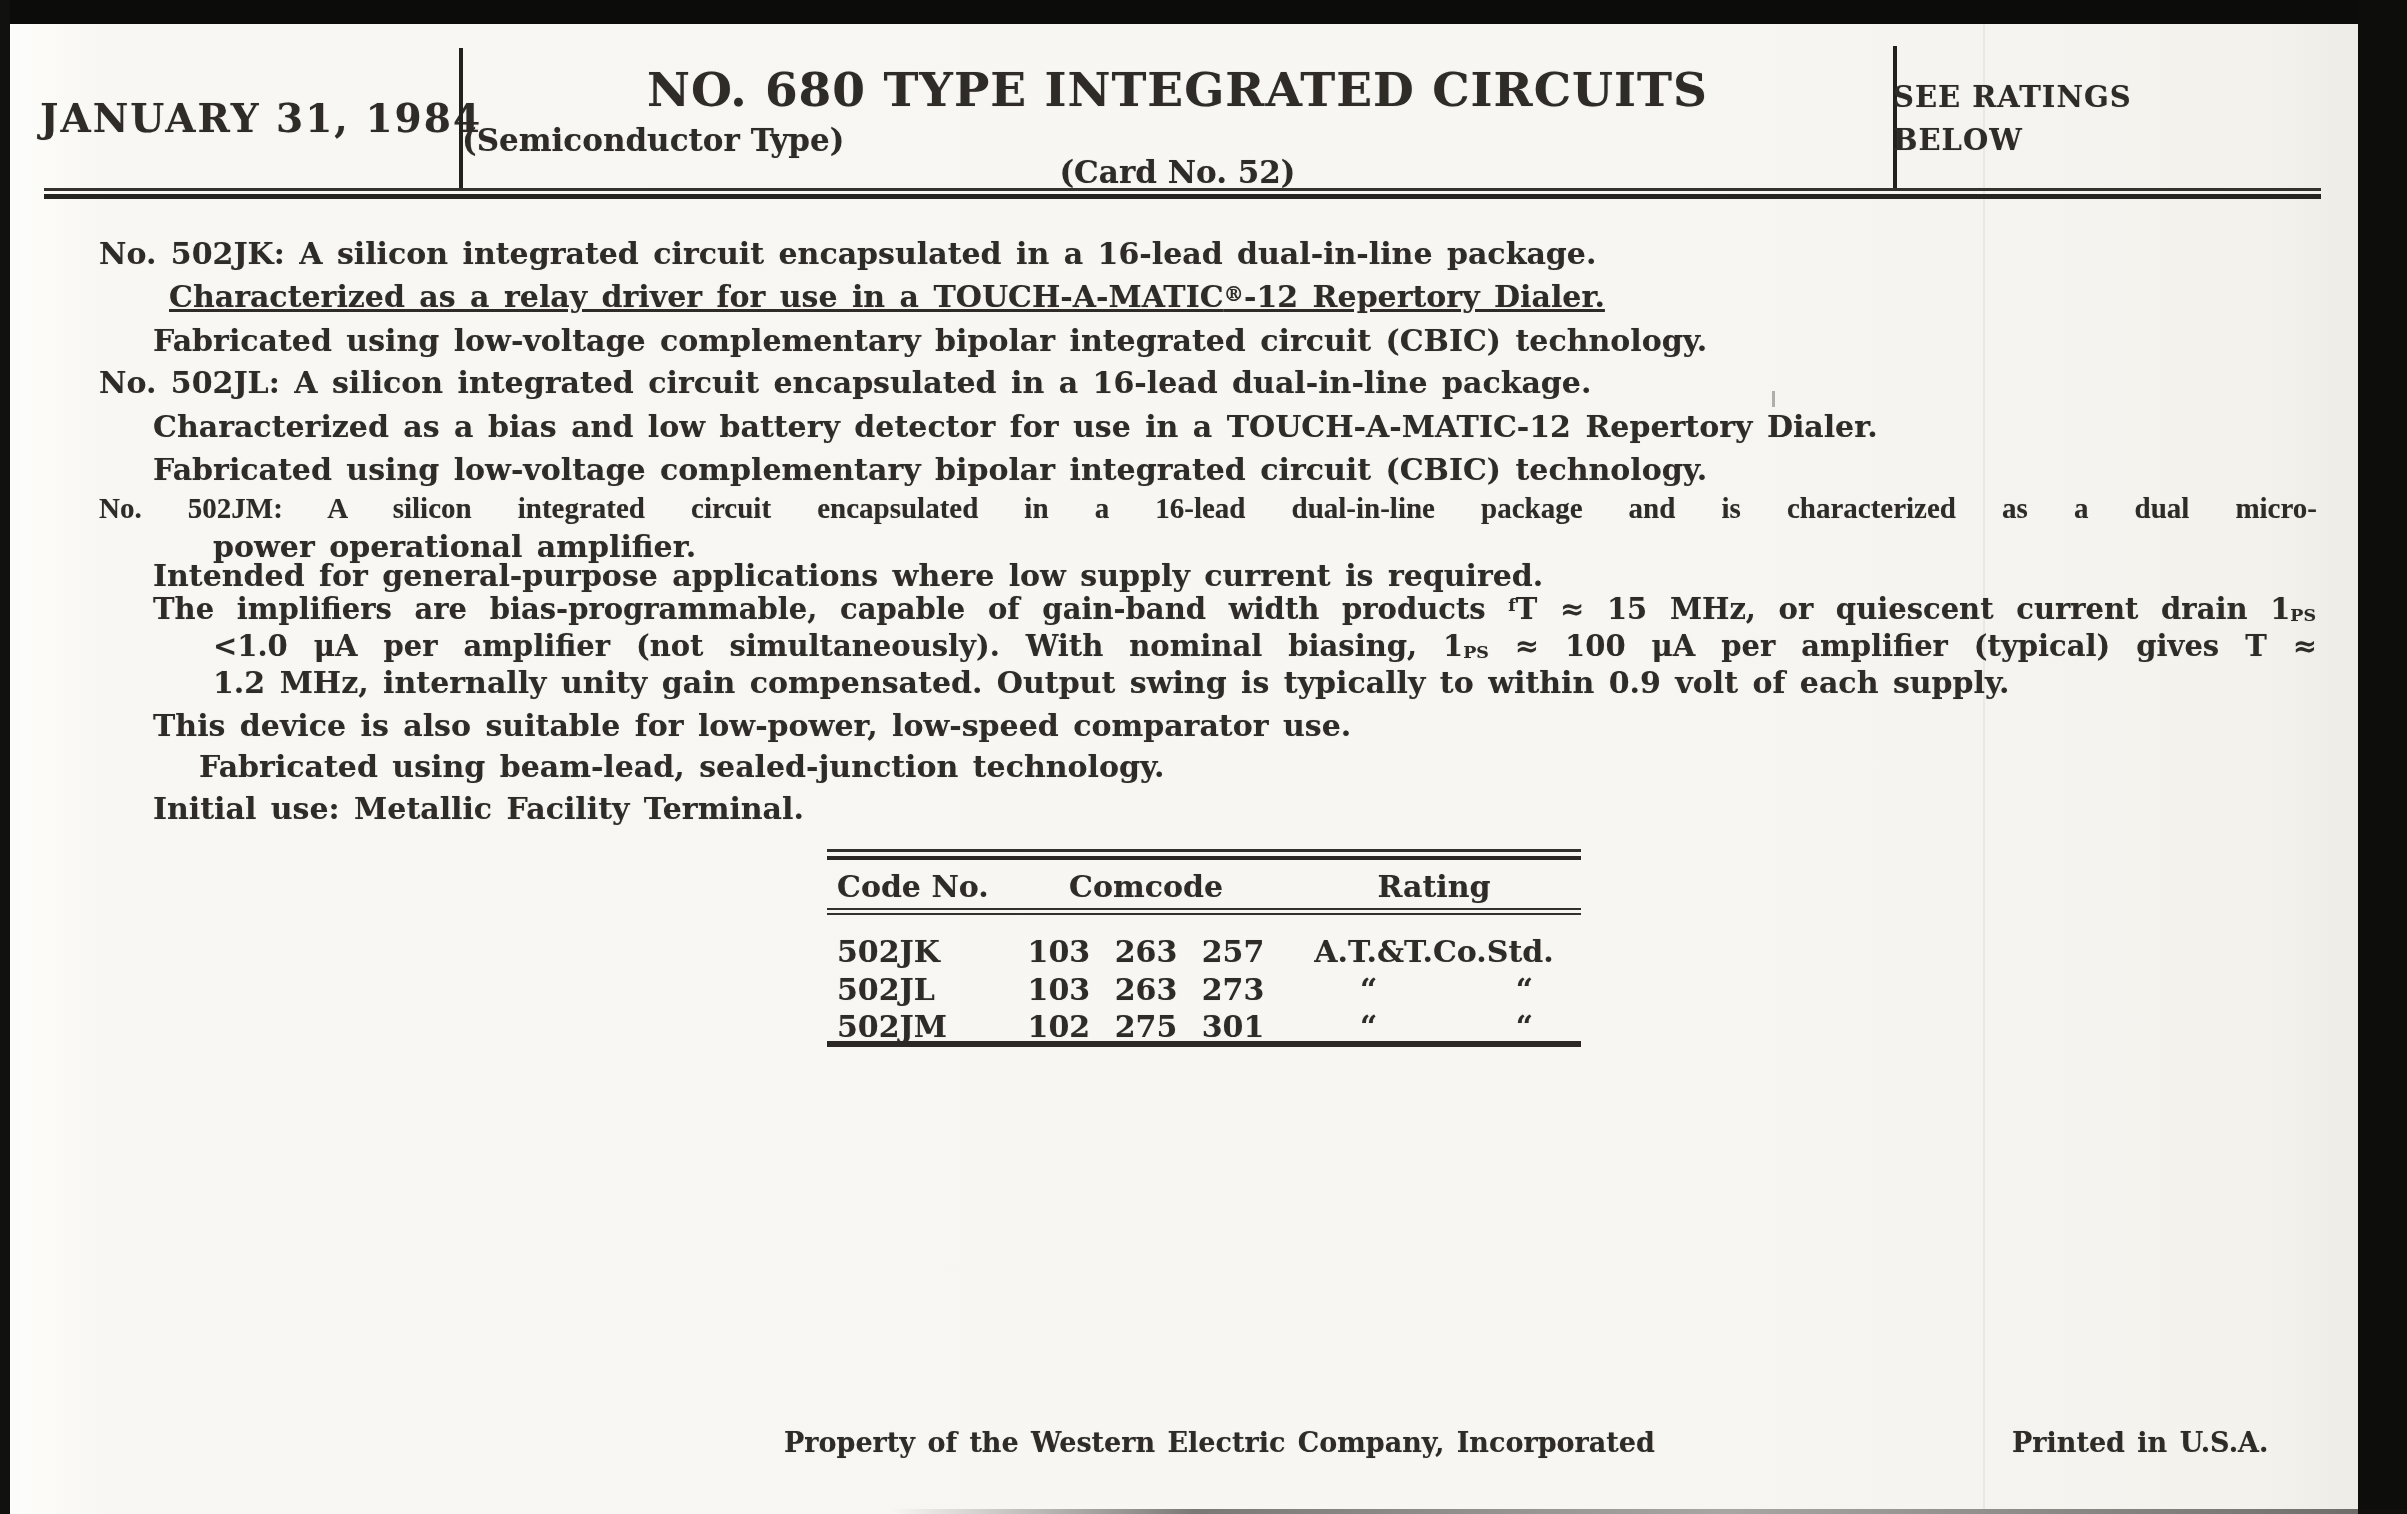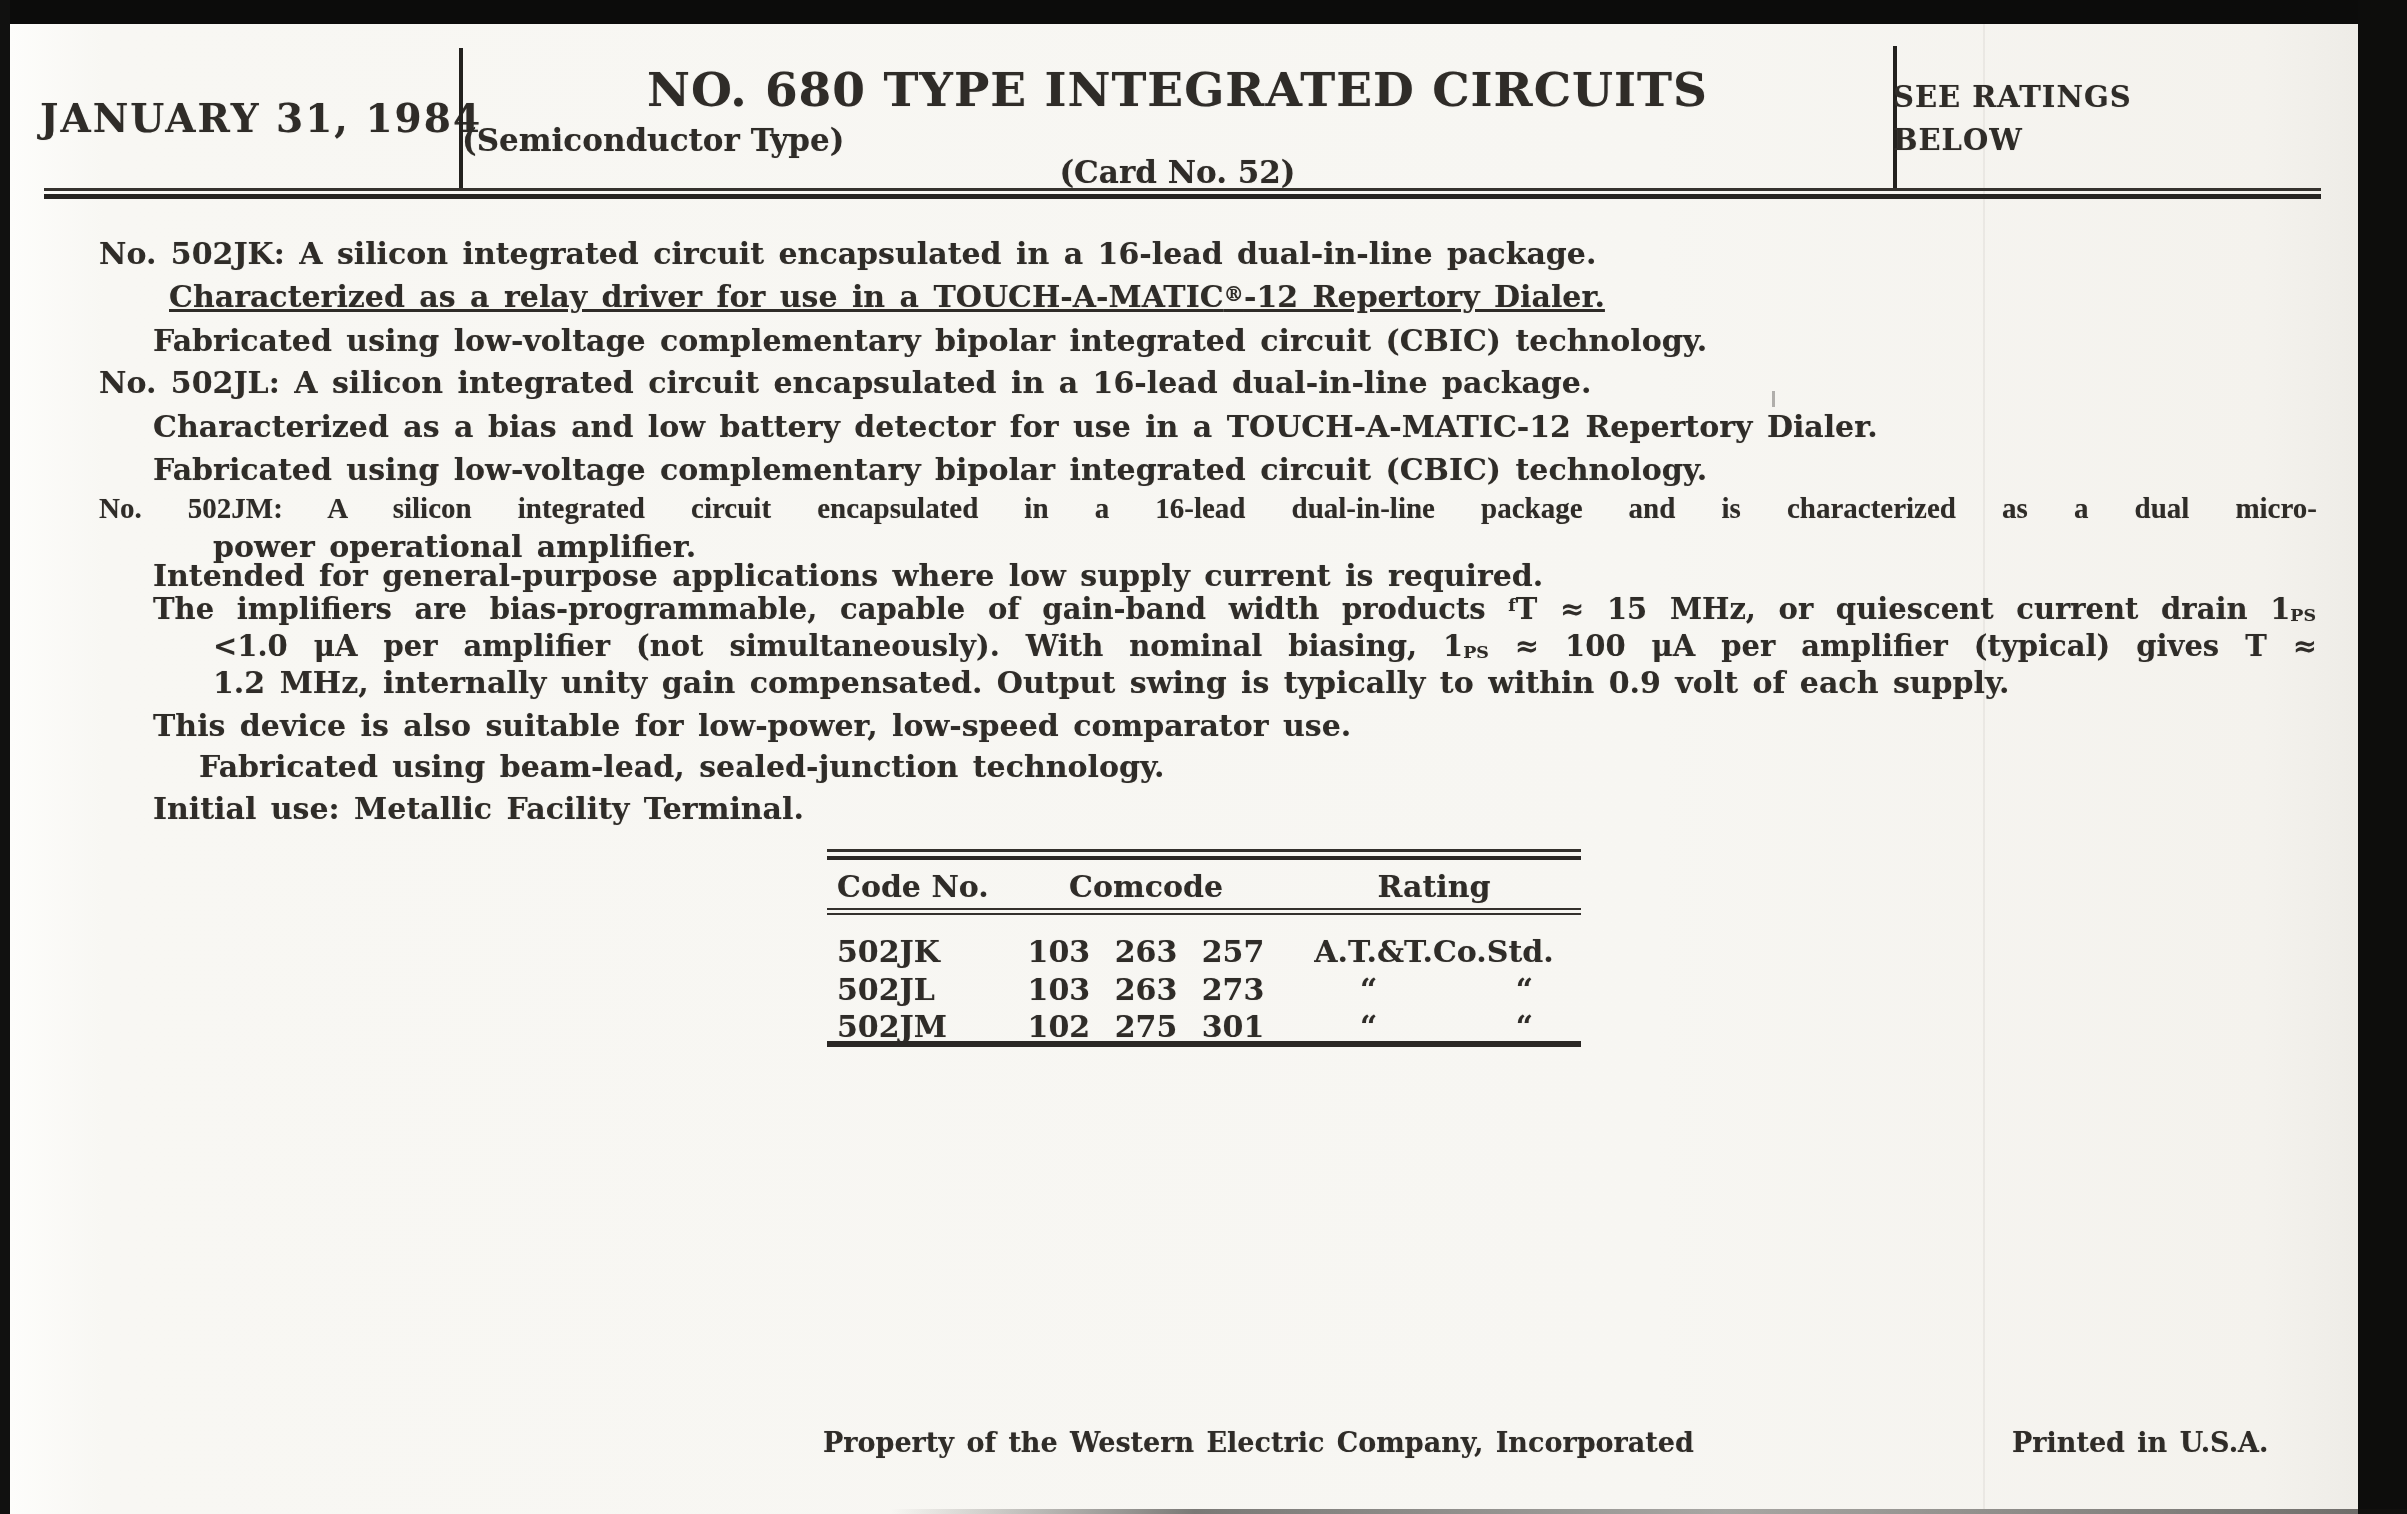--- a/index.html
+++ b/index.html
@@ -41,21 +41,21 @@
   .sep-rule{position:absolute;left:0;width:754px;height:3px;border-top:2px solid #34312d;border-bottom:2px solid #34312d;top:59px;}
   .bot-rule{position:absolute;left:0;width:754px;height:6px;background:#2b2825;top:192px;}
   .trow{position:absolute;left:0;width:754px;display:grid;grid-template-columns:178px 282px 294px;
         font-size:30px;font-weight:bold;text-shadow:0 0 1px rgba(47,44,40,.3);}
   .thead{top:20px;}
   .cell-code{padding-left:10px;text-align:left;}
   .cell-com{text-align:center;word-spacing:14px;}
   .cell-rate{text-align:center;}
   .cell-ditto{display:flex;justify-content:space-between;padding:0 48px 0 73px;}
 
-  .footer-prop{left:784px;top:1427px;font-size:27px;font-weight:bold;word-spacing:3px;margin-left:39px;}
+  .footer-prop{left:784px;top:1427px;font-size:27px;font-weight:bold;word-spacing:3px;}
   .footer-usa{left:2012px;top:1427px;font-size:27px;font-weight:bold;word-spacing:3px;}
 </style>
 </head>
 <body>
 
 <div class="canvas">
   <div class="page"></div>
   <div class="bar-top"></div>
   <div class="bar-left"></div>
   <div class="bar-right"></div>

